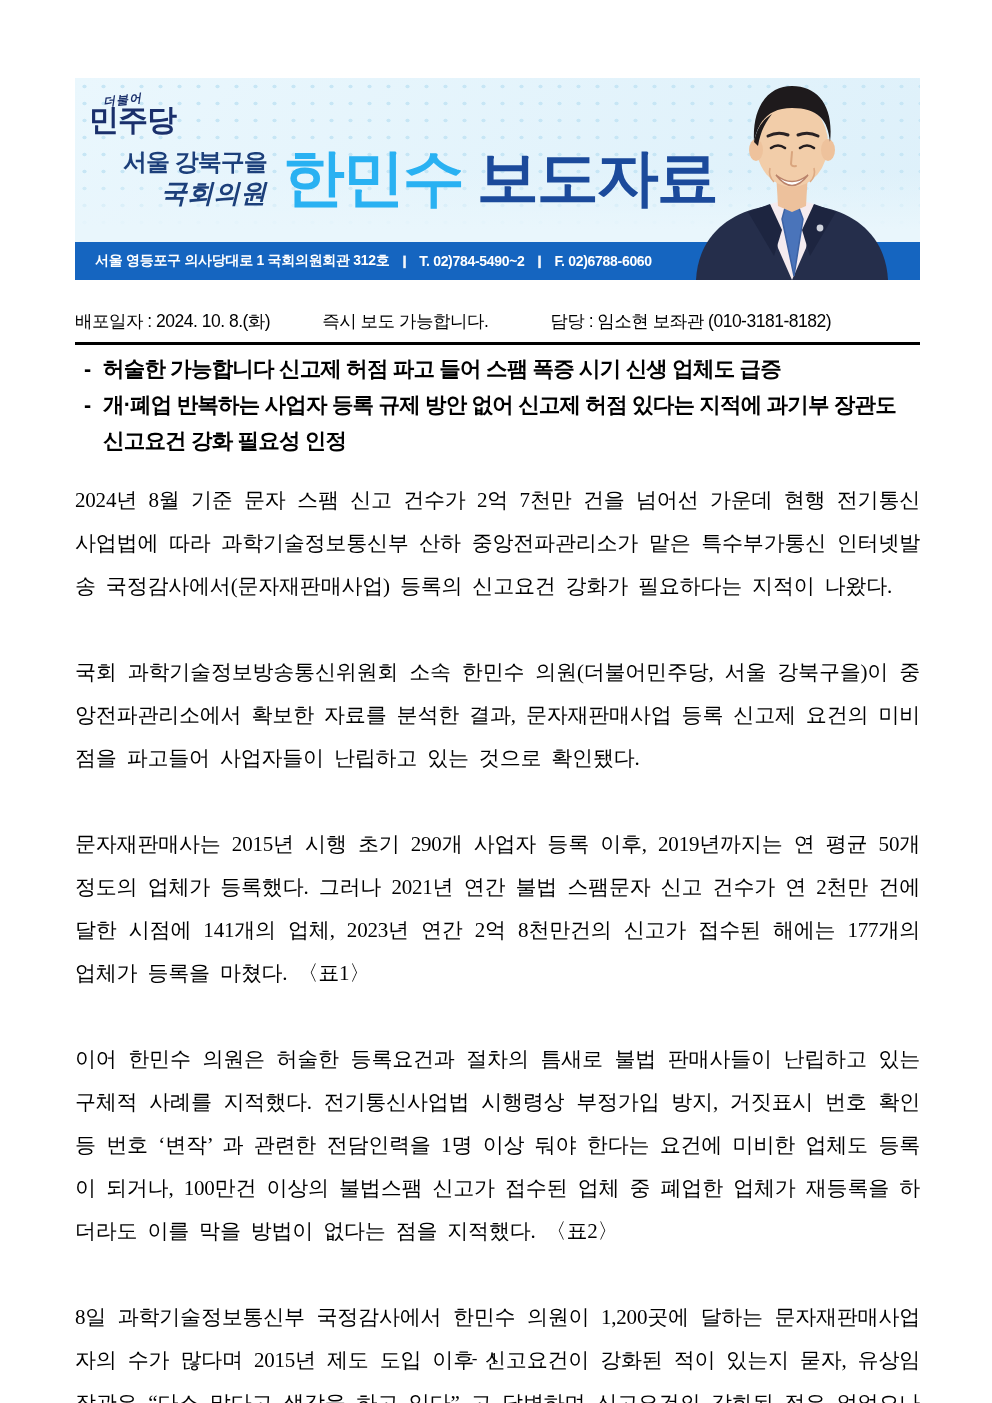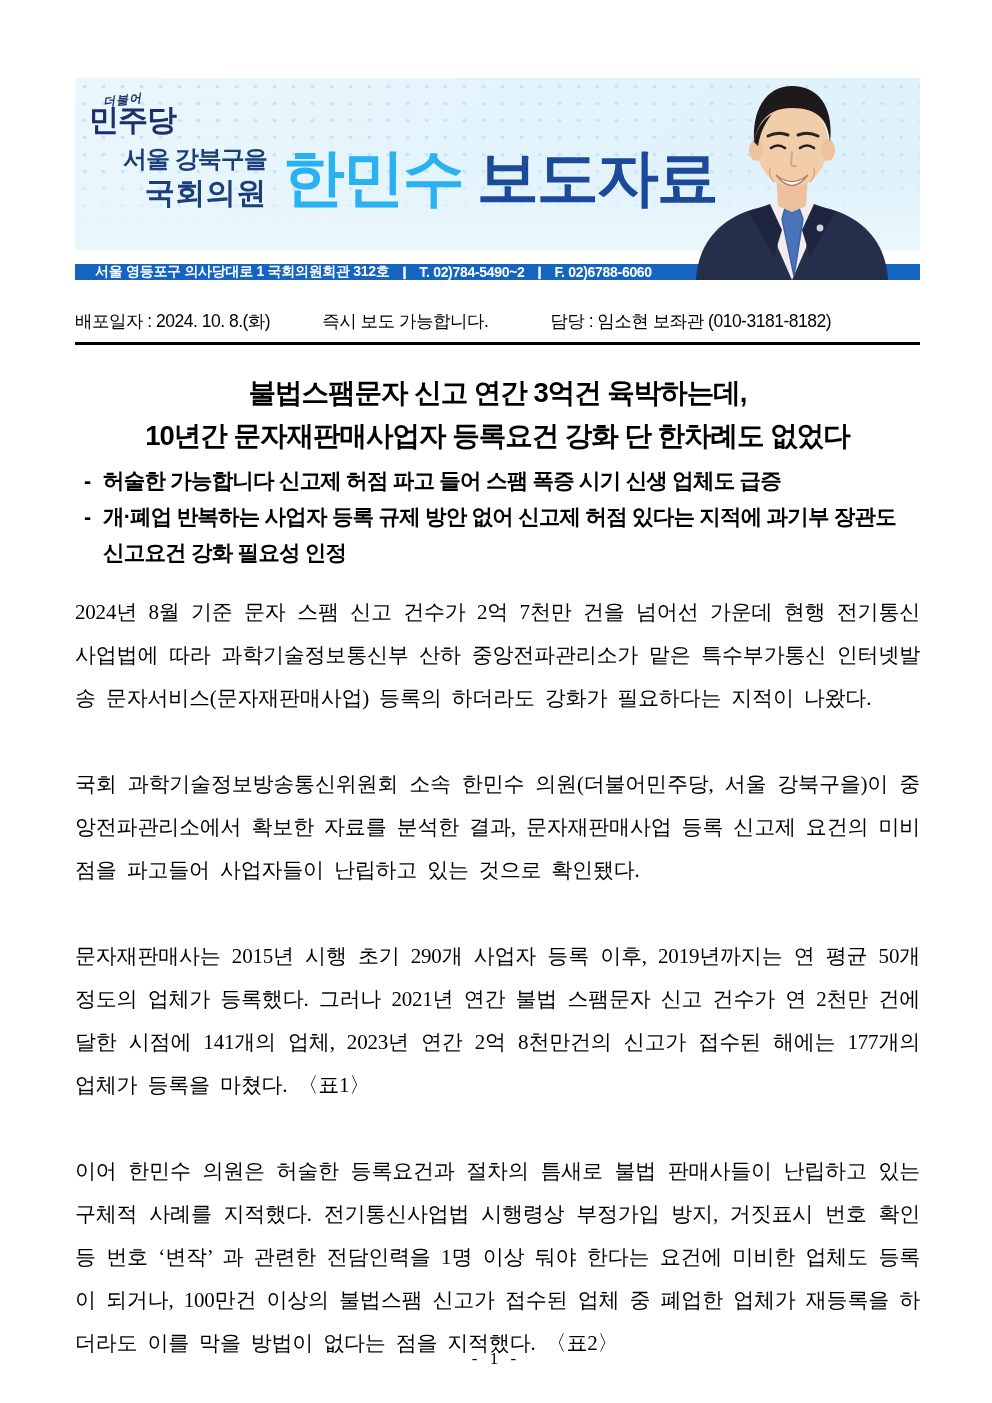--- a/index.html
+++ b/index.html
@@ -50,33 +50,33 @@
     position: absolute; top: 58px; left: 48px;
     display: flex; align-items: center;
   }
   .district {
     text-align: right;
     color: #1c3f7a; font-weight: 800;
     line-height: 1.25;
     margin-right: 16px;
   }
   .district .l1 { font-size: 24px; letter-spacing: -1px; }
-  .district .l2 { font-size: 30px; letter-spacing: 0.5px; }
+  .district .l2 { font-size: 26px; letter-spacing: 0.5px; font-style: italic; }
   .big-name {
     font-size: 62px; font-weight: 900; letter-spacing: -2px;
     color: #29b1f2;
     margin-right: 14px;
   }
   .big-doc {
     font-size: 62px; font-weight: 900; letter-spacing: -2px;
     color: #1b4a9b;
   }
   .banner-bar {
     position: absolute; bottom: 0; left: 0;
-    width: 100%; height: 16px;
+    width: 100%; height: 38px;
     background: #1565c0;
     display: flex; align-items: center;
     padding-left: 20px;
     color: #ffffff; font-size: 14px; font-weight: 600;
     letter-spacing: -0.3px;
     z-index: 1;
   }
   .banner-bar .sep { margin: 0 10px; font-size: 12px; opacity: 0.95; }
   .portrait {
     position: absolute; right: 14px; bottom: 0;
@@ -218,38 +218,34 @@
     </svg>
   </div>
 
   <div class="dateline">
     <span>배포일자 : 2024. 10. 8.(화)</span>
     <span class="notice">즉시 보도 가능합니다.</span>
     <span class="contact">담당 : 임소현 보좌관 (010-3181-8182)</span>
   </div>
   <hr class="rule">
 
-  <div class="headline">
-    <div>불법스팸문자 신고 연간 3억건 육박하는데,</div>
-    <div>10년간 문자재판매사업자 등록요건 강화 단 한차례도 없었다</div>
-  </div>
 
   <div class="subpoints">
     <div class="subpoint">
       <span class="dash">-</span>
       <span>허술한 가능합니다 신고제 허점 파고 들어 스팸 폭증 시기 신생 업체도 급증</span>
     </div>
     <div class="subpoint">
       <span class="dash">-</span>
       <span>개·폐업 반복하는 사업자 등록 규제 방안 없어 신고제 허점 있다는 지적에 과기부 장관도 신고요건 강화 필요성 인정</span>
     </div>
   </div>
 
   <div class="body-text">
-    <p>2024년 8월 기준 문자 스팸 신고 건수가 2억 7천만 건을 넘어선 가운데 현행 전기통신사업법에 따라 과학기술정보통신부 산하 중앙전파관리소가 맡은 특수부가통신 인터넷발송 문자서비스(문자재판매사업) 등록의 하더라도 강화가 필요하다는 지적이 나왔다.</p>
+    <p>2024년 8월 기준 문자 스팸 신고 건수가 2억 7천만 건을 넘어선 가운데 현행 전기통신사업법에 따라 과학기술정보통신부 산하 중앙전파관리소가 맡은 특수부가통신 인터넷발송 국정감사에서(문자재판매사업) 등록의 신고요건 강화가 필요하다는 지적이 나왔다.</p>
     <p>국회 과학기술정보방송통신위원회 소속 한민수 의원(더불어민주당, 서울 강북구을)이 중앙전파관리소에서 확보한 자료를 분석한 결과, 문자재판매사업 등록 신고제 요건의 미비점을 파고들어 사업자들이 난립하고 있는 것으로 확인됐다.</p>
     <p>문자재판매사는 2015년 시행 초기 290개 사업자 등록 이후, 2019년까지는 연 평균 50개 정도의 업체가 등록했다. 그러나 2021년 연간 불법 스팸문자 신고 건수가 연 2천만 건에 달한 시점에 141개의 업체, 2023년 연간 2억 8천만건의 신고가 접수된 해에는 177개의 업체가 등록을 마쳤다. 〈표1〉</p>
     <p>이어 한민수 의원은 허술한 등록요건과 절차의 틈새로 불법 판매사들이 난립하고 있는 구체적 사례를 지적했다. 전기통신사업법 시행령상 부정가입 방지, 거짓표시 번호 확인 등 번호 ‘변작’ 과 관련한 전담인력을 1명 이상 둬야 한다는 요건에 미비한 업체도 등록이 되거나, 100만건 이상의 불법스팸 신고가 접수된 업체 중 폐업한 업체가 재등록을 하더라도 이를 막을 방법이 없다는 점을 지적했다. 〈표2〉</p>
     <p>8일 과학기술정보통신부 국정감사에서 한민수 의원이 1,200곳에 달하는 문자재판매사업자의 수가 많다며 2015년 제도 도입 이후 신고요건이 강화된 적이 있는지 묻자, 유상임 장관은 “다소 많다고 생각을 하고 있다” 고 답변하며 신고요건의 강화된 적은 없었으나 요건 강화 필요성에 동의한다 답변했다. 〈그림1〉</p>
   </div>
 
   <div class="page-number">- 1 -</div>
 
 </div>
 

